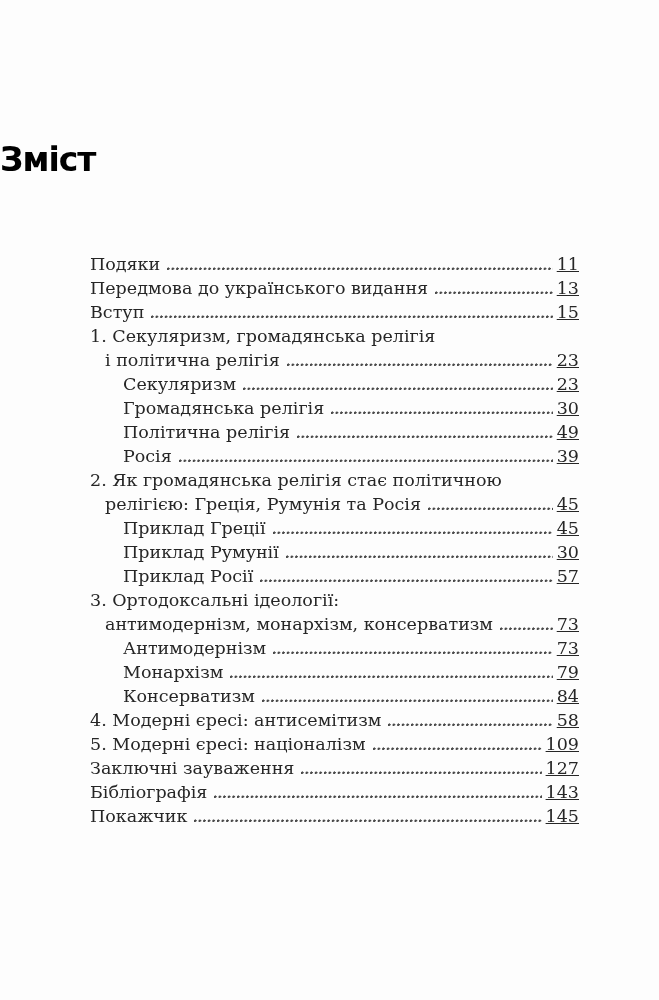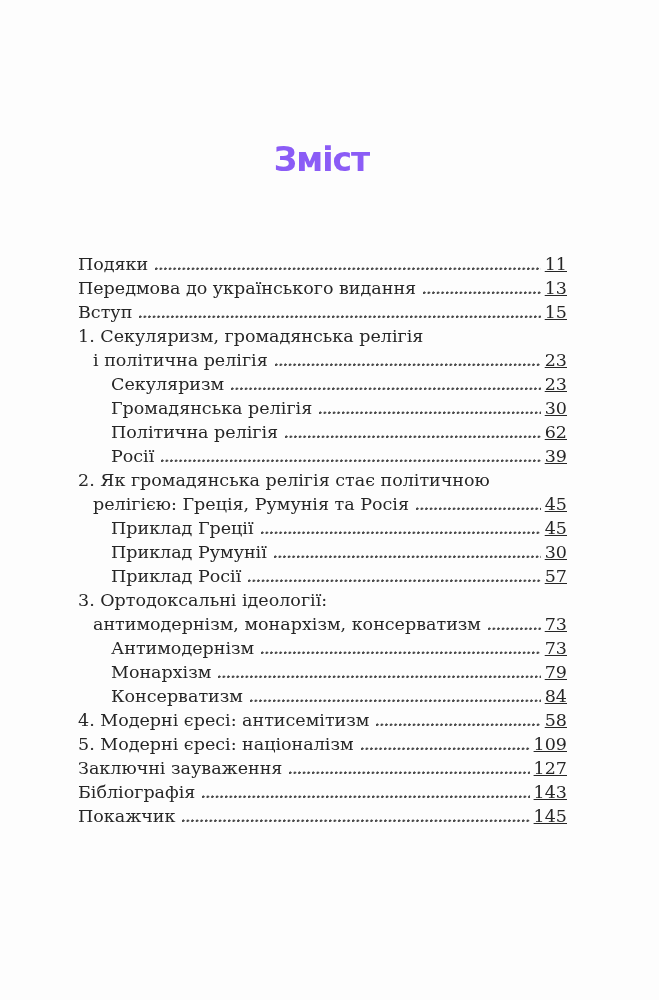--- a/index.html
+++ b/index.html
@@ -11,31 +11,31 @@
     background: #fdfdfd;
     font-family: "DejaVu Serif", "Liberation Serif", serif;
     color: #262626;
     overflow: hidden;
   }
   .book-title {
     position: absolute;
     top: 140px;
     left: 0;
     width: 643px;
-    text-align: center;
+    text-align: left;
     font-family: "DejaVu Sans", "Liberation Sans", sans-serif;
     font-weight: bold;
     font-size: 33px;
     line-height: 40px;
     letter-spacing: -1px;
-    color: #8b5cf6;
+    color: #000000;
   }
   .toc {
     position: absolute;
-    left: 78px;
+    left: 90px;
     top: 252px;
     width: 489px;
     font-size: 17.5px;
   }
   .toc-row {
     display: flex;
     align-items: baseline;
     line-height: 24px;
   }
   .toc-label { white-space: nowrap; }
@@ -87,24 +87,24 @@
         <span class="toc-page">23</span>
       </div>
       <div class="toc-row level-sub">
         <span class="toc-label">Громадянська релігія</span>
         <span class="toc-dots"></span>
         <span class="toc-page">30</span>
       </div>
       <div class="toc-row level-sub">
         <span class="toc-label">Політична релігія</span>
         <span class="toc-dots"></span>
-        <span class="toc-page">62</span>
+        <span class="toc-page">49</span>
       </div>
       <div class="toc-row level-sub">
-        <span class="toc-label">Росії</span>
+        <span class="toc-label">Росія</span>
         <span class="toc-dots"></span>
         <span class="toc-page">39</span>
       </div>
       <div class="toc-row level-chapter">
         <span class="toc-label">2. Як громадянська релігія стає політичною</span>
       </div>
       <div class="toc-row level-cont">
         <span class="toc-label">релігією: Греція, Румунія та Росія</span>
         <span class="toc-dots"></span>
         <span class="toc-page">45</span>

